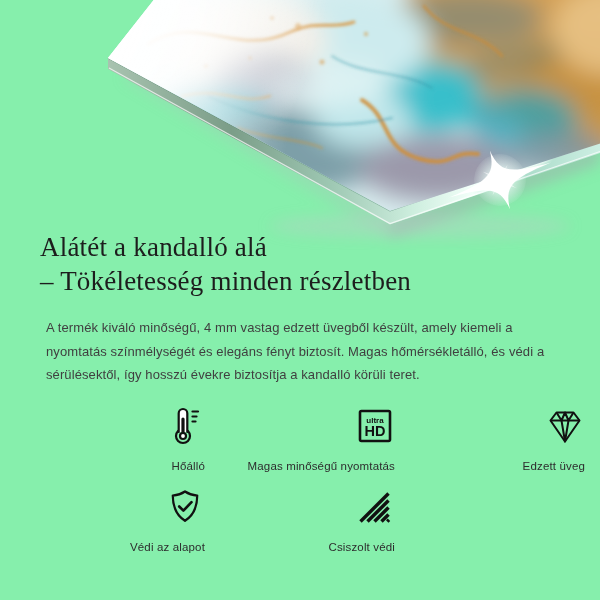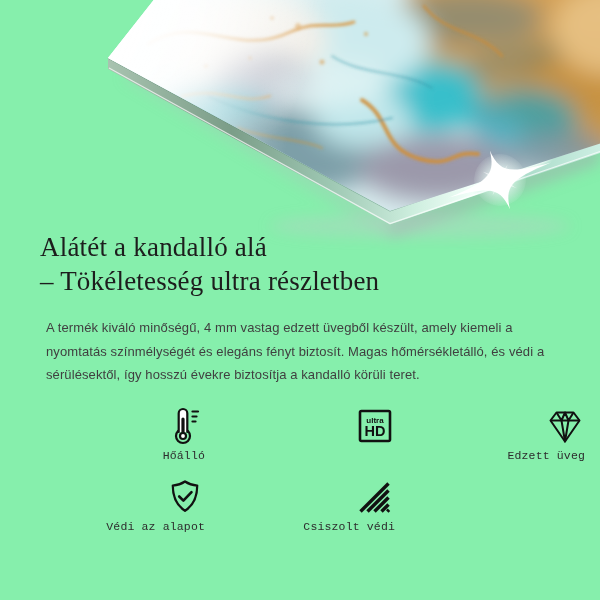--- a/index.html
+++ b/index.html
@@ -18,21 +18,21 @@
   .desc {
     position:absolute; left:40px; top:310px; width:506px;
     font-size:13px; line-height:23.5px; color:#404040; letter-spacing:.1px;
   }
   .features {
     position:absolute; left:15px; top:403px; width:570px;
     display:grid; grid-template-columns:190px 190px 190px; row-gap:12px;
   }
   .feature { display:flex; flex-direction:column; align-items:flex-end; }
   .icon-wrap { height:46px; display:flex; align-items:center; justify-content:center; }
-  .feature-label { font-size:11.5px; color:#2d2d2d; letter-spacing:.15px;font-family:Liberation Mono, monospace; }
+  .feature-label { margin-top:11px; font-size:11.5px; color:#2d2d2d; letter-spacing:.15px; }
 </style>
 </head>
 <body>
 
 <div class="stage">
 
   <svg class="hero" width="600" height="250" viewBox="0 0 600 250" aria-hidden="true">
     <defs>
       <clipPath id="glassClip">
           <path d="M108,58 L160,-8 L608,-8 L608,141 L390,211 Z"></path>
@@ -128,21 +128,21 @@
 
     <g transform="rotate(-19 500 180)">
       <circle cx="500" cy="180" r="26" fill="url(#glow)"></circle>
       <path d="M500,149 C502.5,171 508,177.5 554,180 C508,182.5 502.5,189 500,211 C497.5,189 492,182.5 446,180 C492,177.5 497.5,171 500,149 Z" fill="#ffffff"></path>
       <path transform="rotate(45 500 180)" d="M500,163 C501.3,176 503.5,178.5 519,180 C503.5,181.5 501.3,184 500,197 C498.7,184 496.5,181.5 481,180 C496.5,178.5 498.7,176 500,163 Z" fill="#ffffff" opacity="0.6"></path>
     </g>
   </svg>
 
   <h1 class="headline" style="margin:0;">
     <div>Alátét a kandalló alá</div>
-    <div>– Tökéletesség ultra részletben</div>
+    <div>– Tökéletesség minden részletben</div>
   </h1>
 
   <p class="desc" style="margin:6px;">A termék kiváló minőségű, 4 mm vastag edzett üvegből készült, amely kiemeli a nyomtatás színmélységét és elegáns fényt biztosít. Magas hőmérsékletálló, és védi a sérülésektől, így hosszú évekre biztosítja a kandalló körüli teret.</p>
 
   <div class="features">
 
     <div class="feature">
       <div class="icon-wrap">
         <svg width="40" height="42" viewBox="0 0 40 42">
           <g fill="none" stroke="#111111" stroke-width="2.2" stroke-linecap="round">
@@ -160,20 +160,21 @@
     </div>
 
     <div class="feature">
       <div class="icon-wrap">
         <svg width="40" height="40" viewBox="0 0 40 40">
           <rect x="5" y="5" width="30" height="30" rx="1.5" fill="none" stroke="#111111" stroke-width="2.6"></rect>
           <text x="20" y="16.5" text-anchor="middle" font-size="8" font-weight="bold" fill="#111111" font-family="Liberation Sans, DejaVu Sans, sans-serif">ultra</text>
           <text x="20" y="30" text-anchor="middle" font-size="14.5" font-weight="bold" fill="#111111" font-family="Liberation Sans, DejaVu Sans, sans-serif">HD</text>
         </svg>
       </div>
+      <div class="feature-label">Magas minőségű nyomtatás</div>
     </div>
 
     <div class="feature">
       <div class="icon-wrap">
         <svg width="40" height="40" viewBox="0 0 40 40">
           <g fill="none" stroke="#111111" stroke-width="2" stroke-linejoin="round">
             <path d="M20,35.5 L5.5,14.5 L11.5,6.5 H28.5 L34.5,14.5 Z"></path>
             <path d="M5.5,14.5 H34.5"></path>
             <path d="M11.5,6.5 L16.5,14.5 L20,6.5 L23.5,14.5 L28.5,6.5"></path>
             <path d="M16.5,14.5 L20,35.5 L23.5,14.5"></path>

